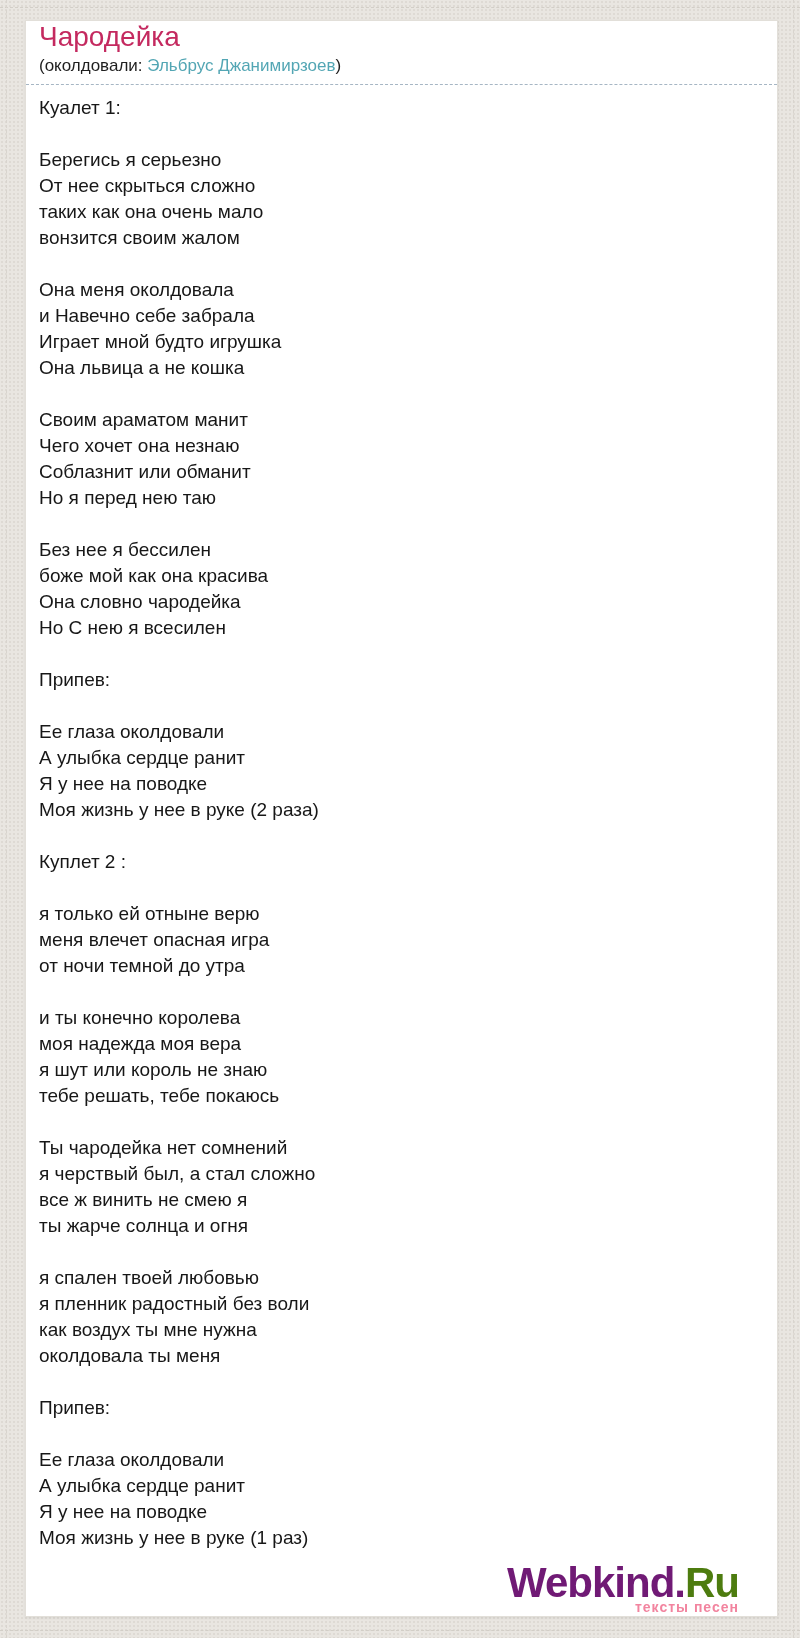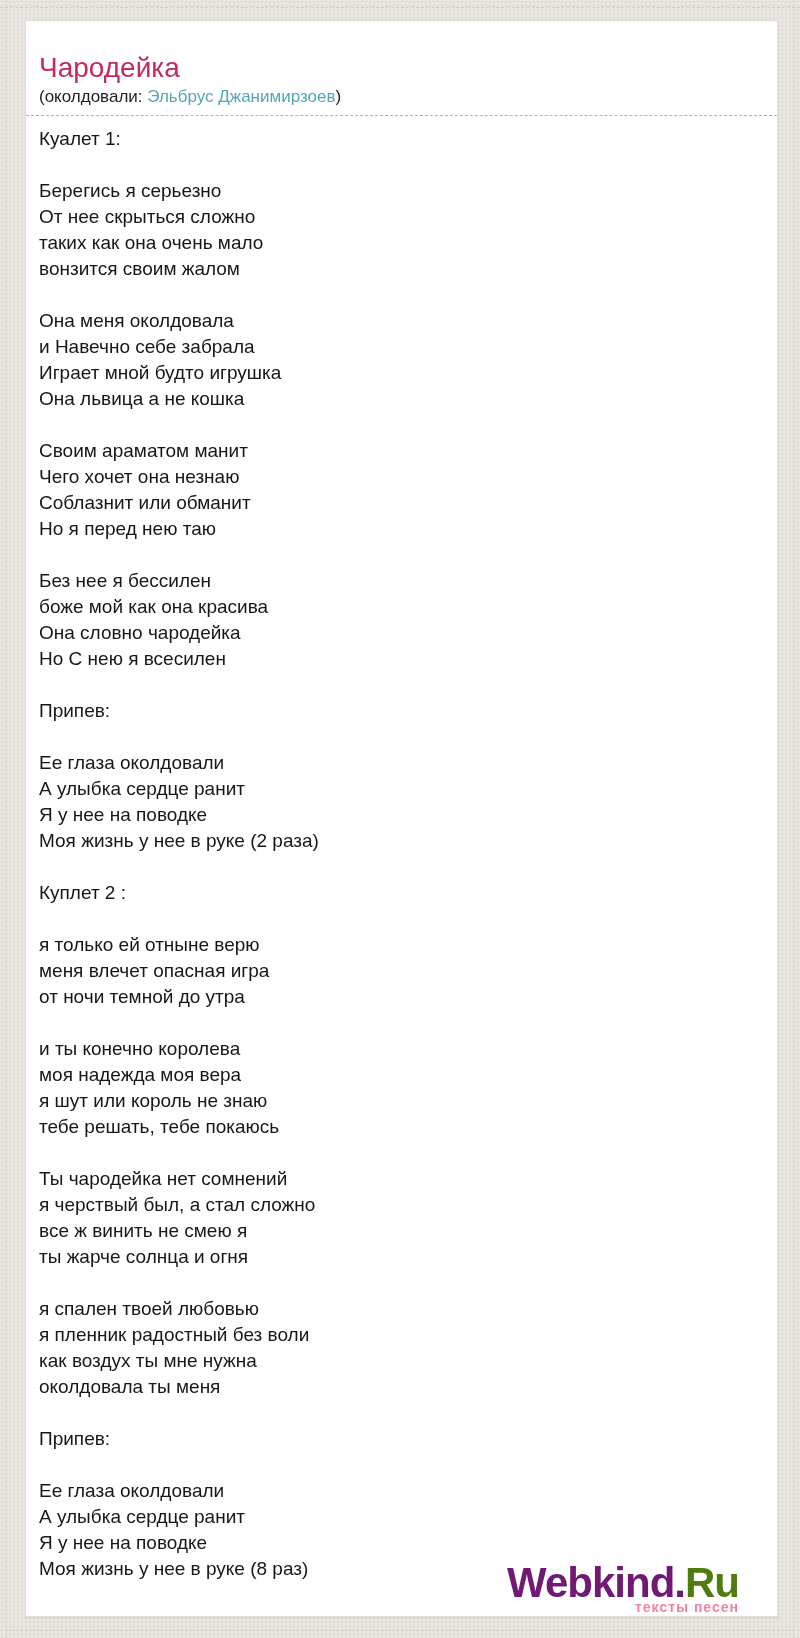--- a/index.html
+++ b/index.html
@@ -26,21 +26,21 @@
     position: absolute;
     left: 25px;
     top: 20px;
     width: 753px;
     height: 1597px;
     background: #FFFFFF;
     border: 1px solid #E2DFD9;
     box-shadow: 0 1px 3px rgba(0,0,0,0.07);
   }
   .header {
-    padding: 32px 6px 8px 13px;
+    padding: 1px 6px 8px 13px;
     border-bottom: 1px dashed #A6B6C4;
   }
   .song-title {
     font-size: 28px;
     font-weight: normal;
     line-height: 30px;
     color: #C4295F;
   }
   .artist-line {
     margin-top: 3px;
@@ -167,21 +167,21 @@
         <div class="line">как воздух ты мне нужна</div>
         <div class="line">околдовала ты меня</div>
       </div>
       <div class="stanza">
         <div class="line">Припев:</div>
       </div>
       <div class="stanza">
         <div class="line">Ее глаза околдовали</div>
         <div class="line">А улыбка сердце ранит</div>
         <div class="line">Я у нее на поводке</div>
-        <div class="line">Моя жизнь у нее в руке (8 раз)</div>
+        <div class="line">Моя жизнь у нее в руке (1 раз)</div>
       </div>
     </div>
 
   <div class="logo">
     <div class="logo-main"><span class="logo-teal">Webkind.</span><span class="logo-pink">Ru</span></div>
     <div class="logo-tagline">тексты песен</div>
   </div>
 
 </div>
 

